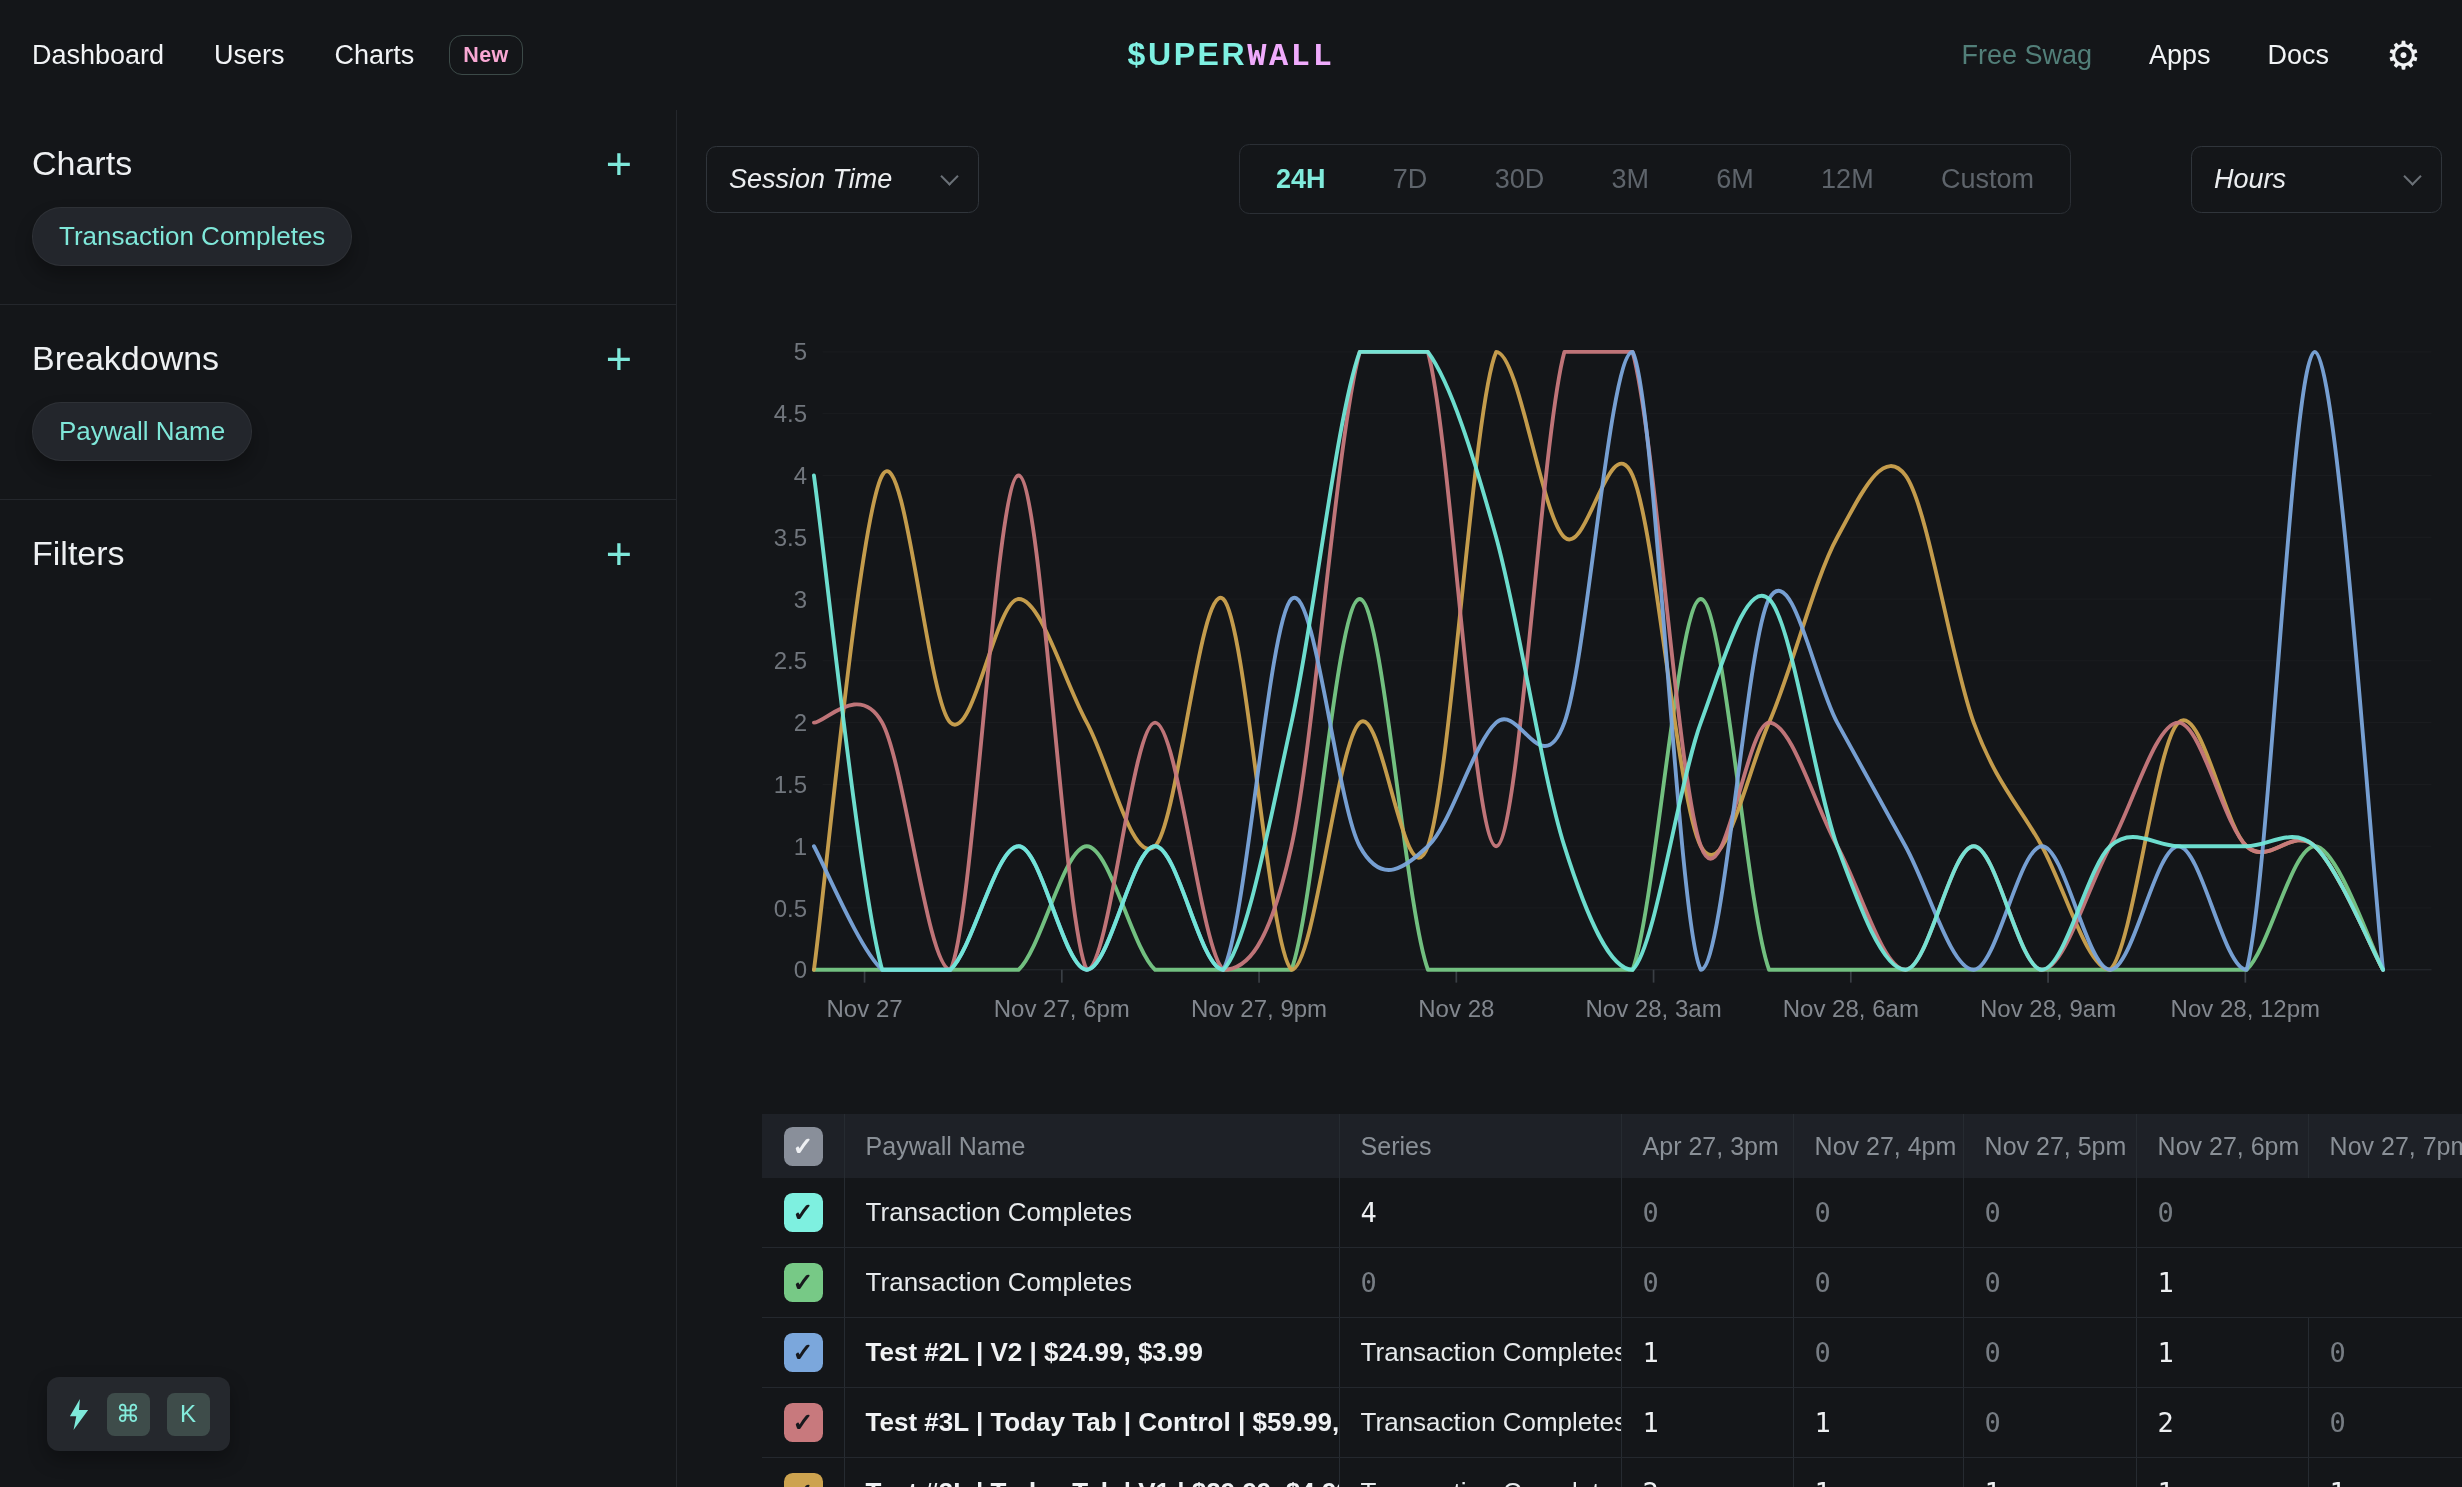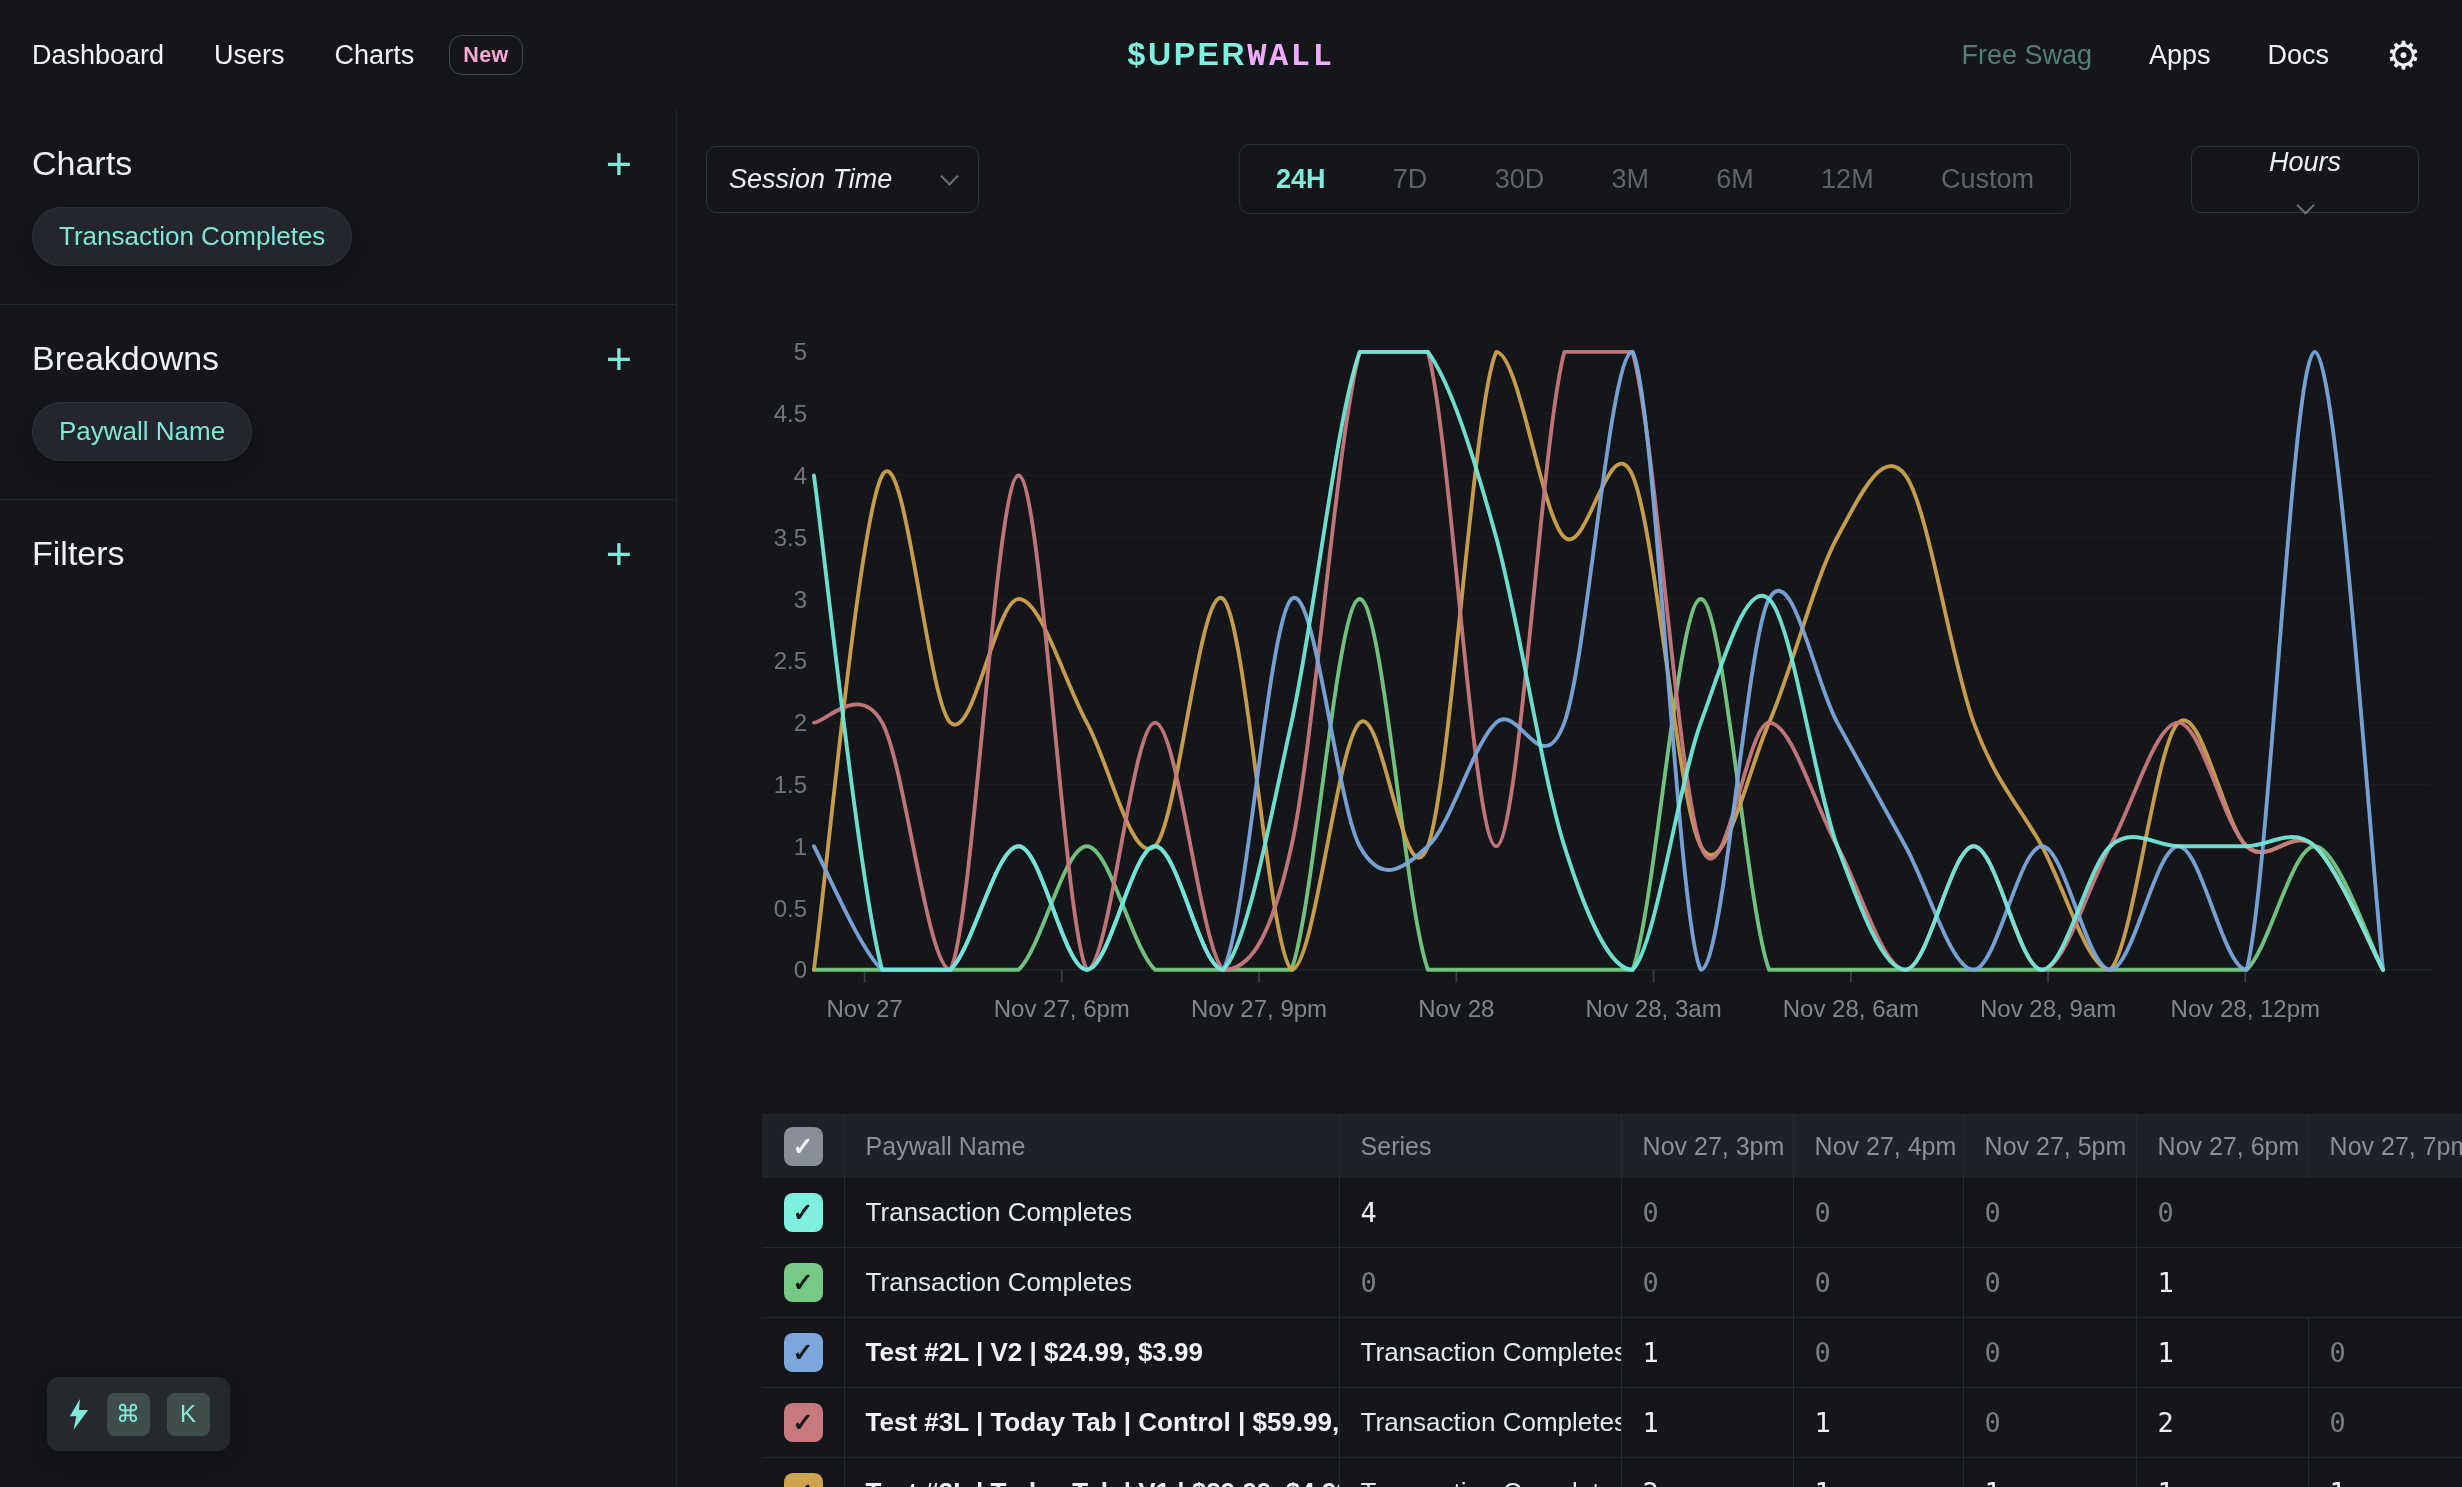--- a/index.html
+++ b/index.html
@@ -38,21 +38,21 @@
           border-radius:29px; padding:13px 26px; font-size:26px; color:#7fe7d9; cursor:pointer;
           box-shadow:0 10.3px 17px rgba(0,0,0,.28); }
   
   .select { position:absolute; top:146px; height:67px; border:0.9px solid #30353b; border-radius:10.3px;
             display:flex; align-items:center; justify-content:space-between; padding:0 22px;
             cursor:pointer; }
   .select .val { font-size:27px; font-weight:500; color:#eceef0;font-style:italic; }
   .chev { width:13px; height:13px; border-right:2.6px solid #6b7177; border-bottom:2.6px solid #6b7177;
           transform:rotate(45deg); margin-top:-6.9px; }
   .metric-select { left:706px; width:273px; }
-  .unit-select { left:2191px; width:228px;flex-direction:column; }
+  .unit-select { left:2191px; width:251px; }
   .range-tabs { position:absolute; top:144px; left:1239px; width:832px; height:70px;
                 border:0.9px solid #2b2f35; border-radius:10.3px; display:flex; align-items:center;
                 justify-content:space-between; padding:0 36px; }
   .range-tab { font-size:27px; font-weight:500; color:#5e646b; cursor:pointer; }
   .range-tab.active { color:#80ebdc; font-weight:700; }
   
   .chart-wrap { position:absolute; left:762px; top:309px; width:1700px; height:738px; }
   
   .table { position:absolute; left:762px; top:1114px; width:1717px; font-size:26px; }
   .t-row { display:grid; grid-template-columns:82px 495px 282px 172px 170px 173px 172px 173px;
@@ -191,21 +191,21 @@
     </svg>
 </div>
 
 <div class="table">
   <div class="t-row t-head" id="thead">
       <div class="t-cell cb-cell">
         <span class="checkbox gray">✓</span>
       </div>
       <div class="t-cell ">Paywall Name</div>
       <div class="t-cell ">Series</div>
-      <div class="t-cell ">Nov 27, 3pm</div>
+      <div class="t-cell ">Apr 27, 3pm</div>
       <div class="t-cell ">Nov 27, 4pm</div>
       <div class="t-cell ">Nov 27, 5pm</div>
       <div class="t-cell ">Nov 27, 6pm</div>
       <div class="t-cell ">Nov 27, 7pm</div>
     </div>
   <div class="t-body" id="tbody">
       <div class="t-row">
         <div class="t-cell cb-cell">
           <span class="checkbox" style="background: rgb(126, 240, 224);">✓</span>
         </div>

